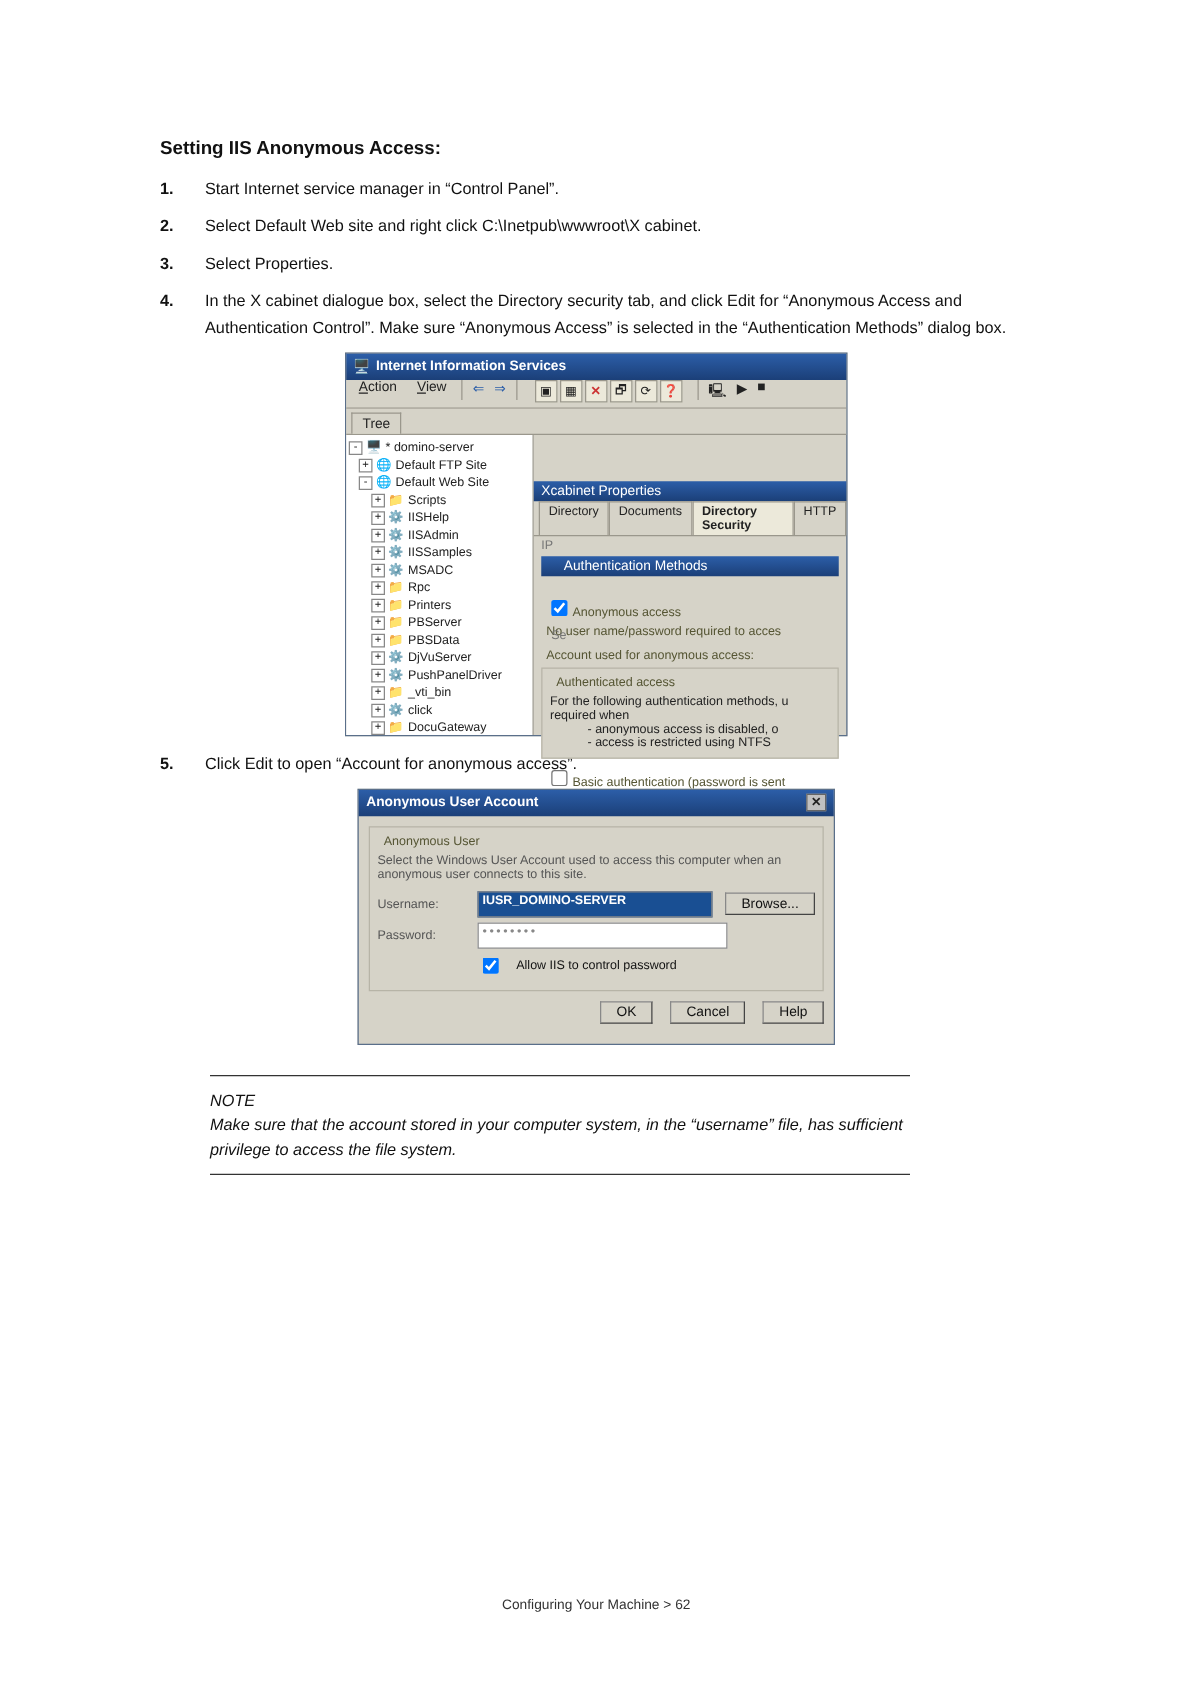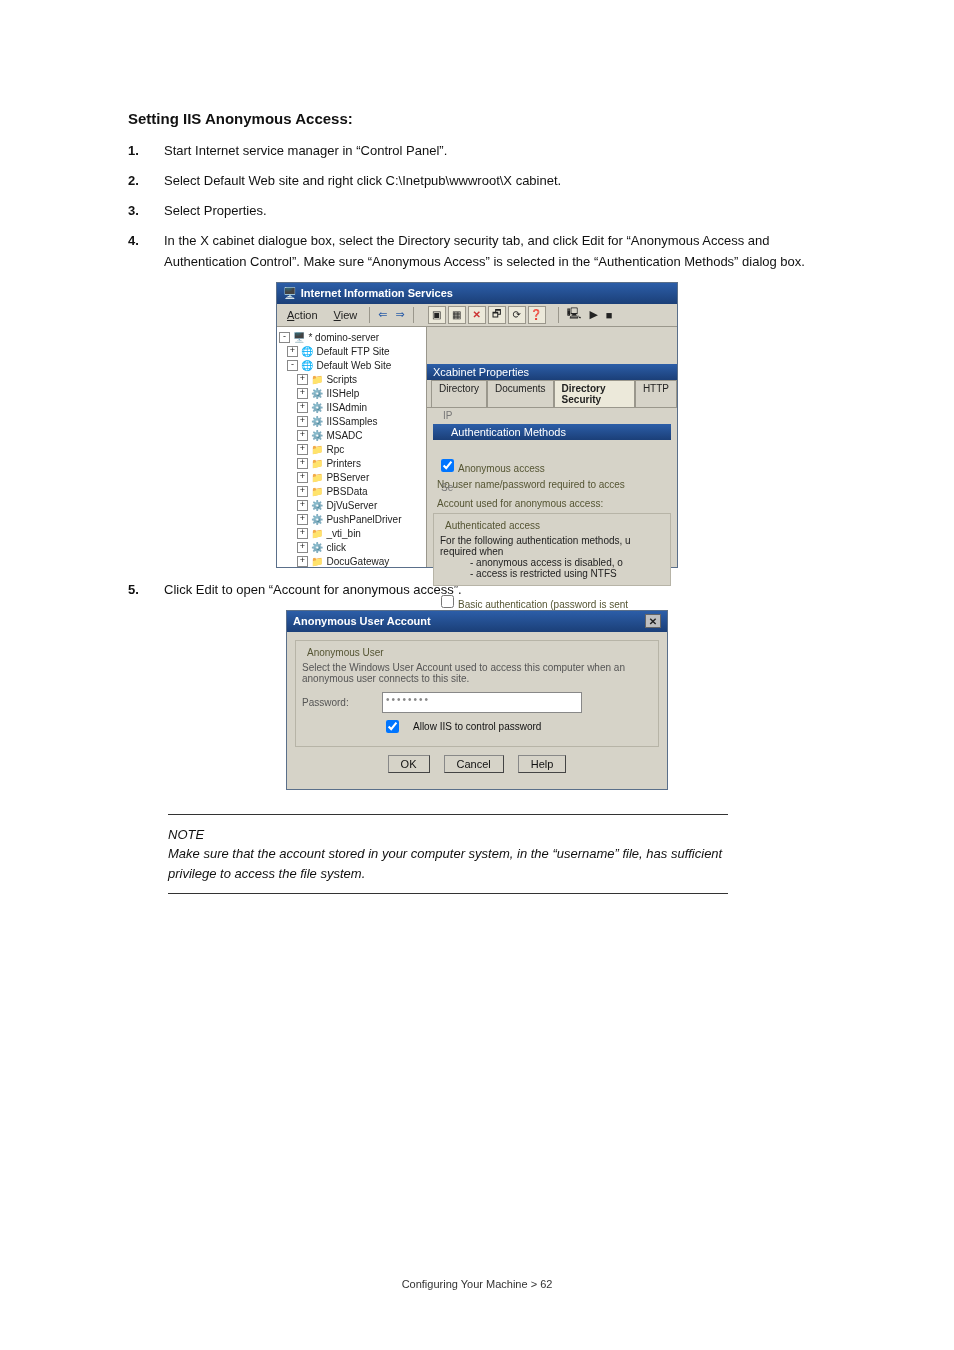--- a/index.html
+++ b/index.html
@@ -49,21 +49,21 @@
   background:linear-gradient(#2c5ea8,#1b3f78);
   color:#fff;
   padding:2px 6px;
   font-size:11px;
   font-weight:bold;
   display:flex;align-items:center;
 }
 .toolbar{
   height:22px;
   border-bottom:1px solid #9a978c;
-  display:flex;align-items:center;
+  display:flex;align-items:flex-start;
   gap:8px;
   padding:0 6px;
   background:#d6d3c8;
 }
 .menuword{padding:0 4px}
 .key{text-decoration:underline}
 .arrow{color:#2c5ea8;}
 .tbicons{display:flex;gap:2px;margin-left:6px}
 .tbicons span{
   width:16px;height:16px;
@@ -166,21 +166,21 @@
   flex:1;height:17px;border:1px solid #888;background:#fff;
   font-size:10px;padding:1px 3px;
 }
 .fld.sel{background:#194f93;color:#fff;font-weight:bold}
 .fld.pw{color:#888;letter-spacing:2px}
 .btn{
   border:1px solid #888;border-right-color:#444;border-bottom-color:#444;
   background:#d6d3c8;
   padding:2px 12px;font-size:11px;
 }
-.btnrow{display:flex;justify-content:center;gap:14px;margin:6px 0 8px}
+.btnrow{display:flex;justify-content:flex-end;gap:14px;margin:6px 0 8px}
 
 .note{
   border-top:1px solid #333;border-bottom:1px solid #333;
   margin:24px 0 0 40px;
   padding:10px 0;
   font-size:13px;
   font-style:italic;
   line-height:1.5;
   max-width:560px;
 }
@@ -237,20 +237,24 @@
           <span style="color:#c33;font-weight:bold">✕</span>
           <span>🗗</span>
           <span>⟳</span>
           <span>❓</span>
         </div>
         <span style="border-left:1px solid #9a978c;height:16px;margin-left:4px"></span>
         <span>🖳</span>
         <span>▶</span>
         <span>■</span>
       </div>
+      <div class="tabsrow">
+        <span class="tab">Tree</span>
+        <span style="flex:1"></span>
+      </div>
       <div class="iisbody">
         <div class="treepane">
           <div class="tn">
               <span class="exp">-</span>
               <span class="ico">🖥️</span>
               <span>* domino-server</span>
             </div>
           <div class="tn d1">
               <span class="exp">+</span>
               <span class="ico">🌐</span>
@@ -337,21 +341,21 @@
           <div class="xcabbar">
             <span>Xcabinet Properties</span>
           </div>
           <div class="proptabs">
             <span>Directory</span>
             <span>Documents</span>
             <span class="active">Directory Security</span>
             <span>HTTP</span>
           </div>
           <div style="position:relative">
-            <span class="sidecode" style="top:2px;left:16px">IP</span>
+            <span class="sidecode" style="top:2px;left:6px">IP</span>
             <div class="authbar">Authentication Methods</div>
             <div class="sub"><input type="checkbox" checked="" class="cb" style=""><span>Anonymous access</span></div>
             <div class="sub">No user name/password required to acces</div>
             <div class="sub" style="margin-top:8px">Account used for anonymous access:</div>
             <span class="sidecode" style="top:74px;left:14px">Se</span>
             <div class="grp" style="margin-top:4px">
               <div class="ttl">Authenticated access</div>
               <div>For the following authentication methods, u</div>
               <div>required when</div>
               <div style="margin-left:30px">- anonymous access is disabled, o</div>
@@ -375,20 +379,25 @@
     <div class="dlg">
       <div class="titlebar">
         <span>Anonymous User Account</span>
         <span class="xbtn">✕</span>
       </div>
       <div class="dlgbody">
         <div class="grp">
           <div class="ttl">Anonymous User</div>
           <div style="font-size:10px;color:#555;margin-bottom:8px">Select the Windows User Account used to access this computer when an anonymous user connects to this site.</div>
           <div class="frow">
+            <span class="lbl">Username:</span>
+            <span class="fld sel">IUSR_DOMINO-SERVER</span>
+            <span class="btn">Browse...</span>
+          </div>
+          <div class="frow">
             <span class="lbl">Password:</span>
             <span class="fld pw">••••••••</span>
             <span style="width:60px"></span>
           </div>
           <div class="frow" style="margin-left:80px">
             <input type="checkbox" checked="" class="cb" style="">
             <span>Allow IIS to control password</span>
           </div>
         </div>
         <div class="btnrow">

